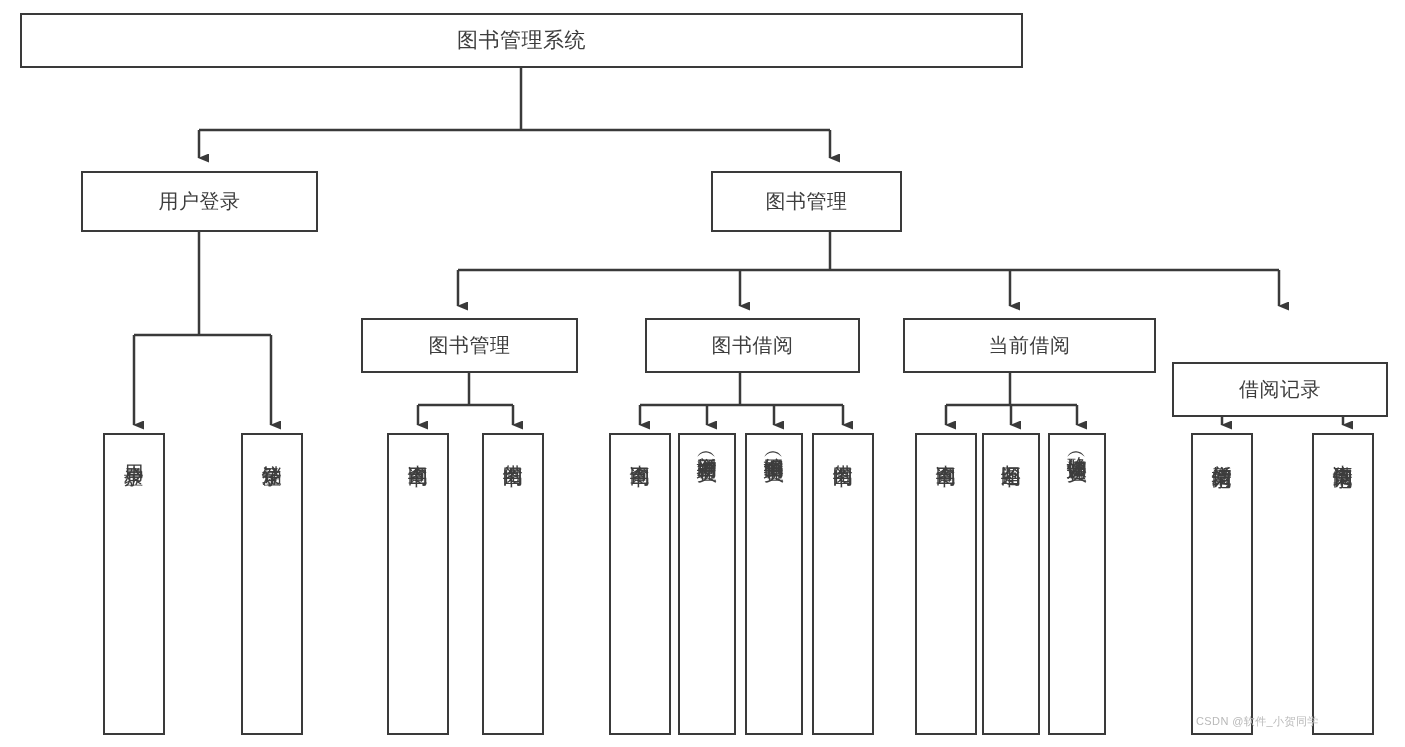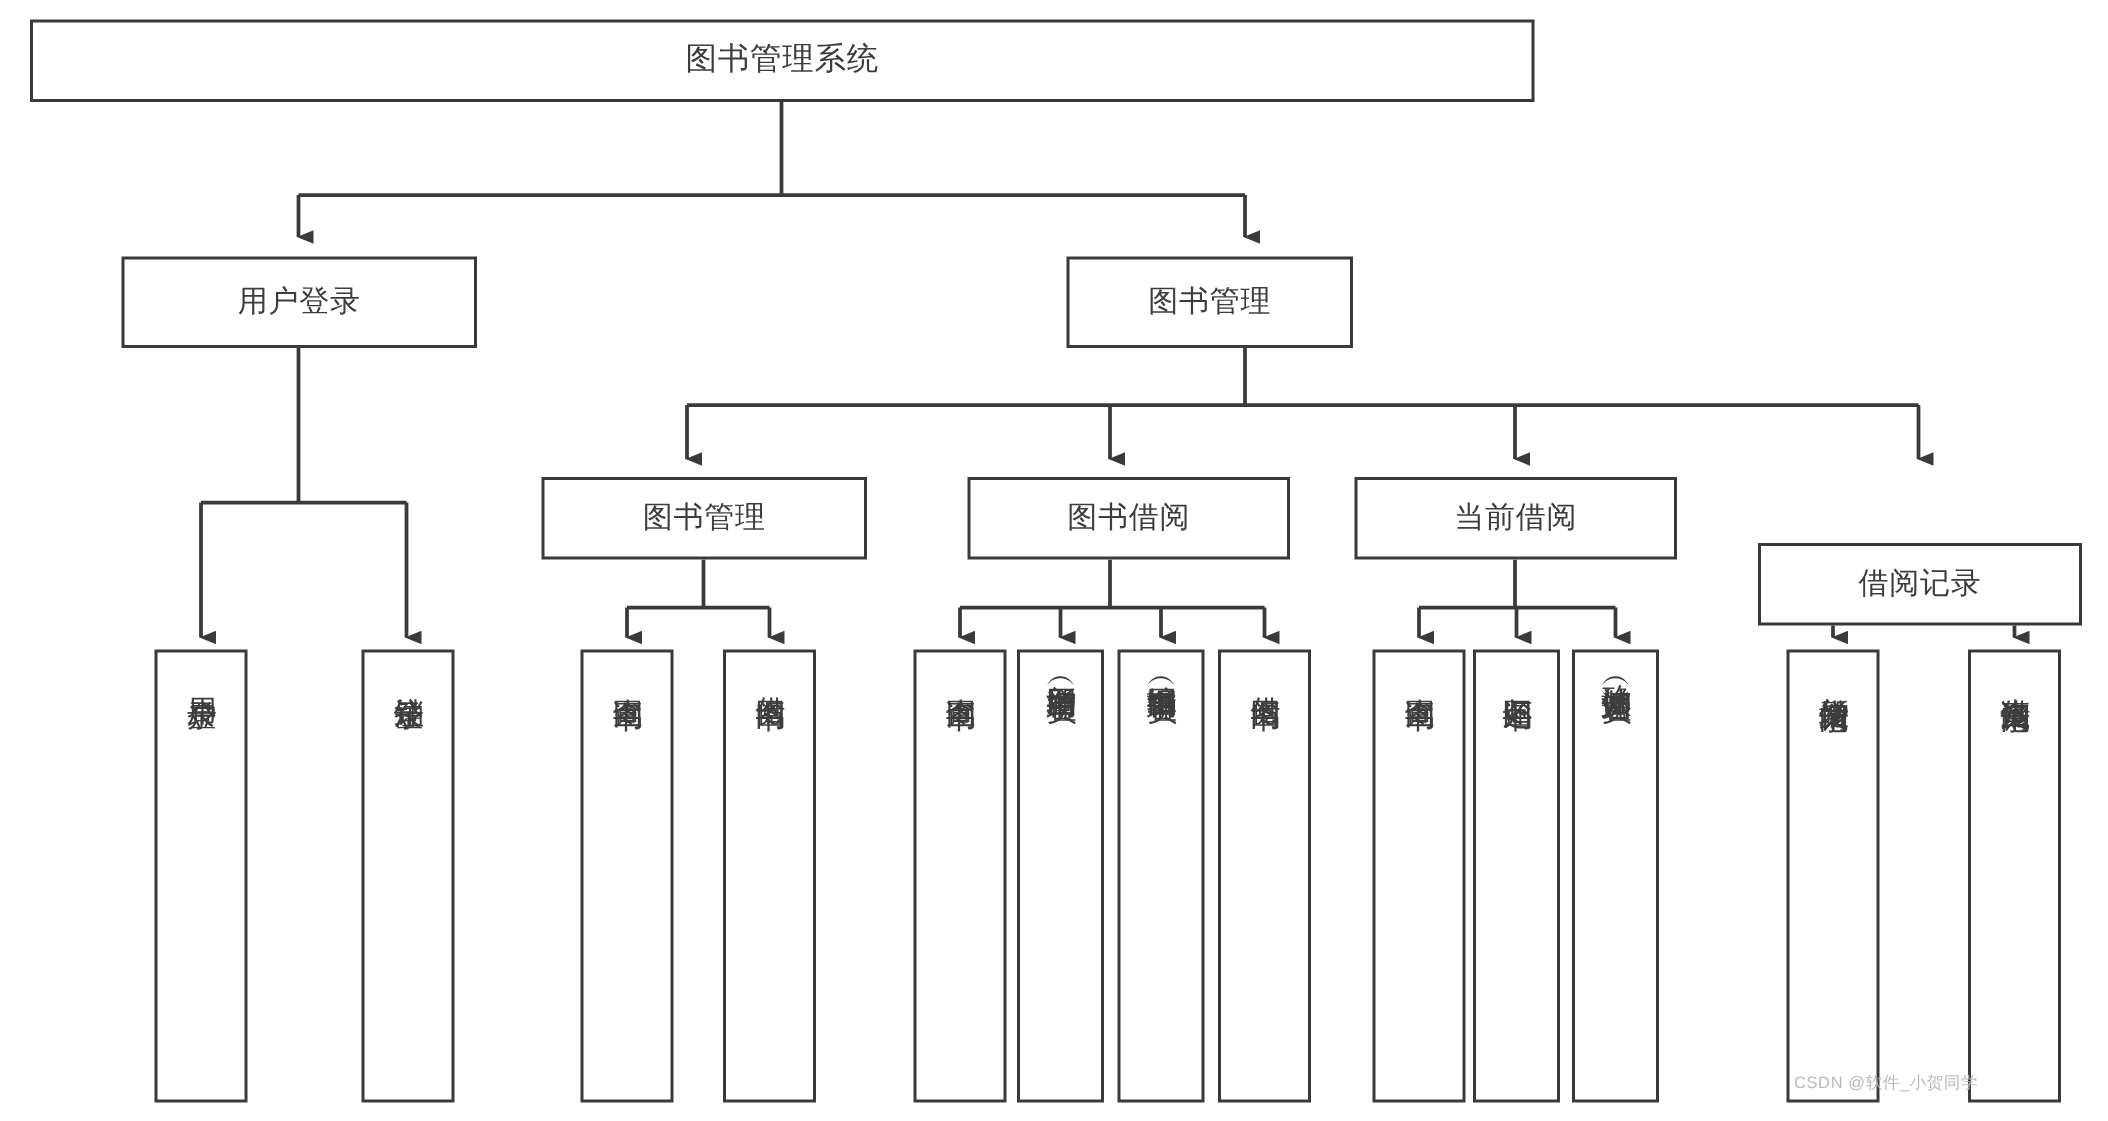--- a/index.html
+++ b/index.html
@@ -132,21 +132,21 @@
   <div class="node node-l1" style="left:711px; top:171px; width:191px; height:61px;">
     <span class="label">图书管理</span>
   </div>
 
   <div class="node node-l2" style="left:361px; top:318px; width:217px; height:55px;">
     <span class="label">图书管理</span>
   </div>
   <div class="node node-l2" style="left:633px; top:318px; width:215px; height:55px;margin-left:12px;">
     <span class="label">图书借阅</span>
   </div>
-  <div class="node node-l2" style="left:903px; top:318px; width:215px; height:55px;">
+  <div class="node node-l2" style="left:903px; top:318px; width:253px; height:55px;">
     <span class="label">当前借阅</span>
   </div>
   <div class="node node-l2" style="left:1172px; top:318px; width:216px; height:55px;margin-top:44px;">
     <span class="label">借阅记录</span>
   </div>
 
   <div class="node node-leaf" style="left:103px; top:433px; width:62px; height:302px;">
     <span class="label">用户登录</span>
   </div>
   <div class="node node-leaf" style="left:241px; top:433px; width:62px; height:302px;">

